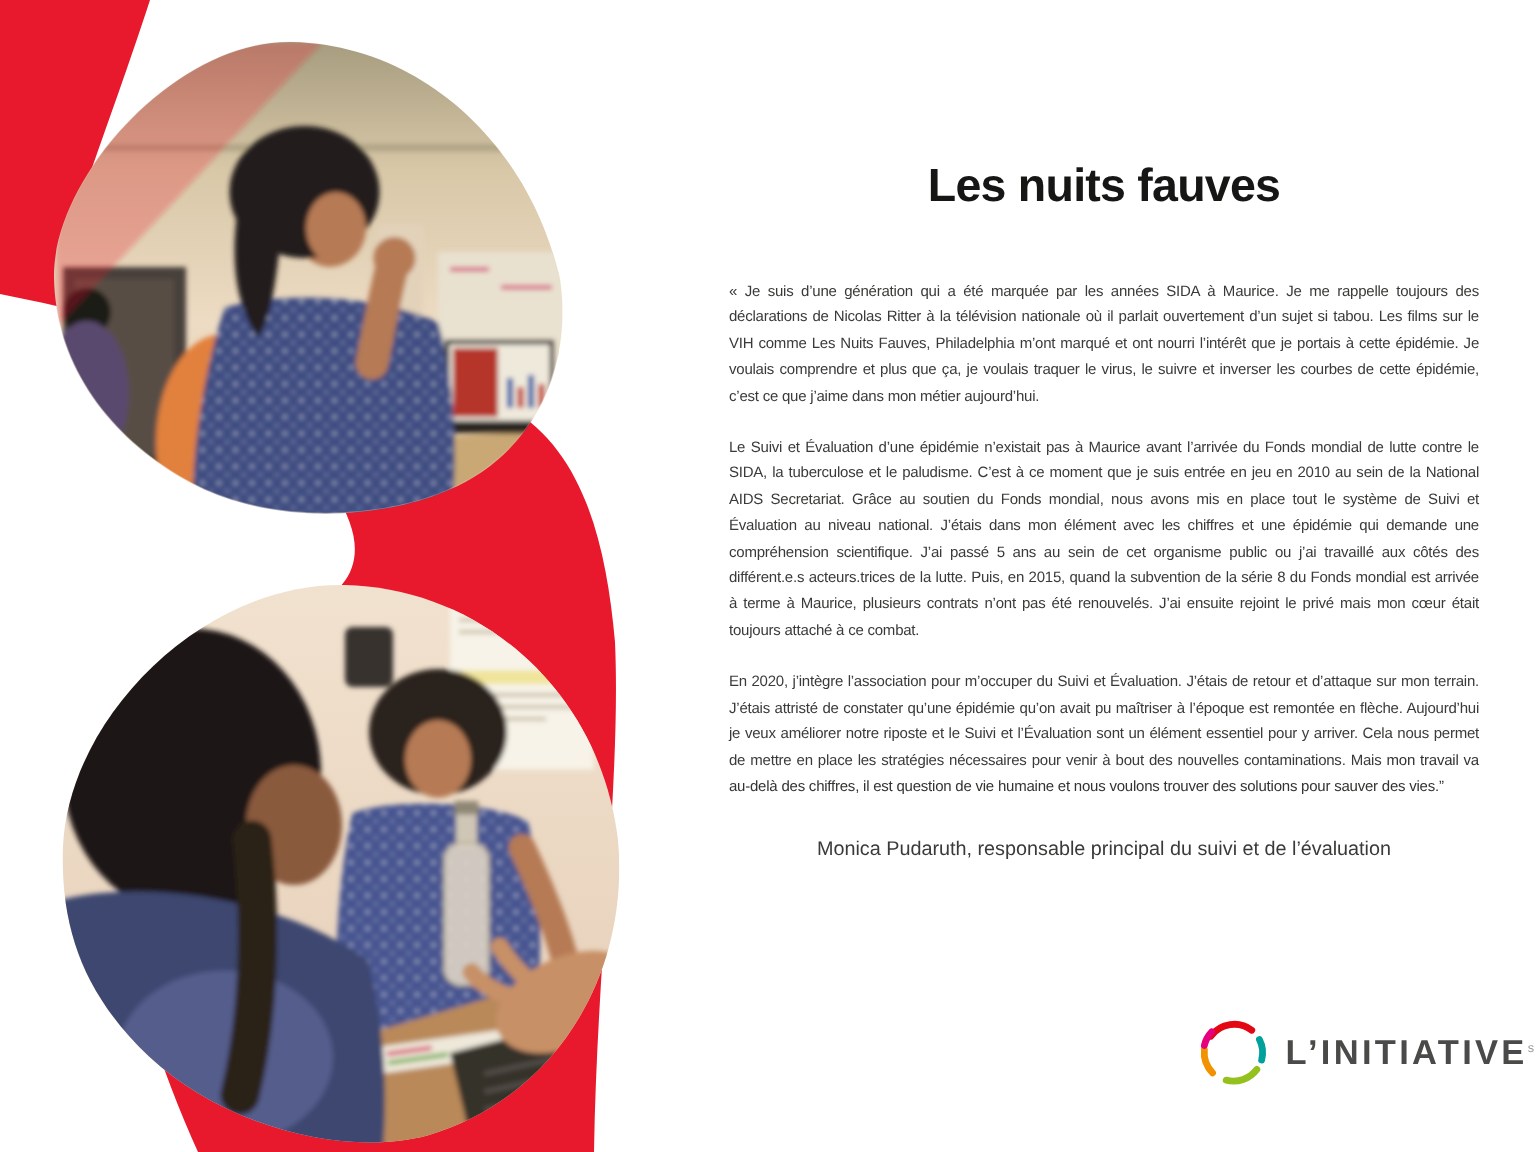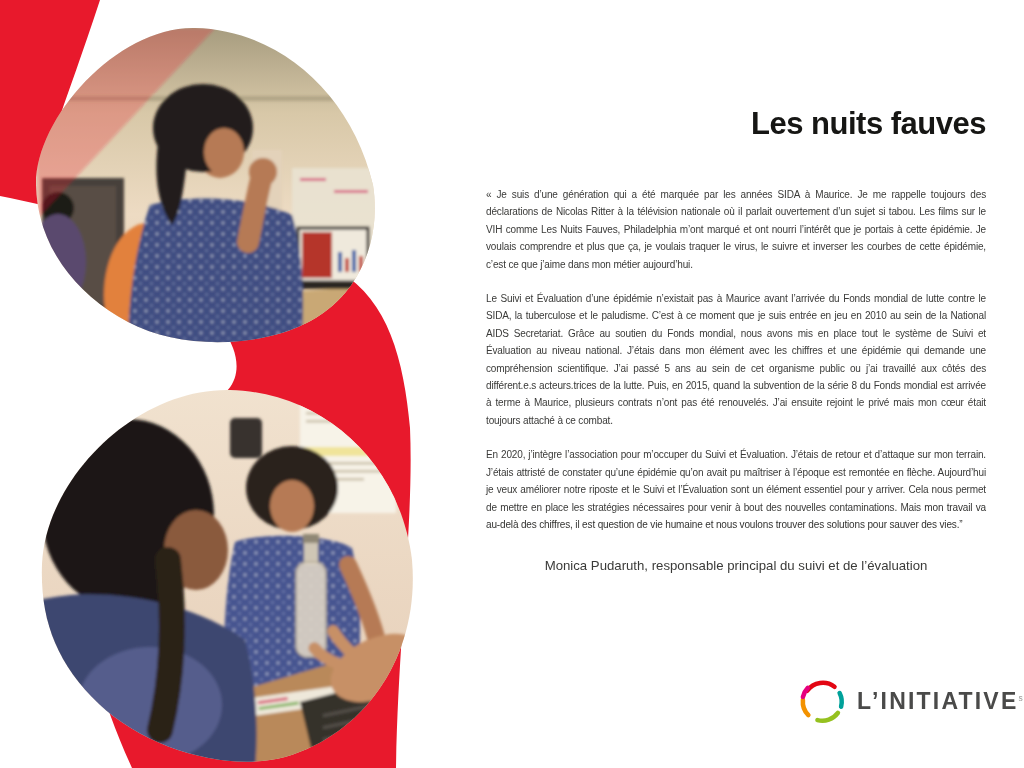--- a/index.html
+++ b/index.html
@@ -8,21 +8,21 @@
     background:#ffffff;
     font-family:"Liberation Sans", sans-serif;
   }
   .artwork{position:absolute;left:0;top:0;width:1024px;height:768px;}
   .content{
     position:absolute;left:486px;top:0;width:500px;
   }
   .title{
     margin:106px 0 0 0;
     font-size:31px;font-weight:700;letter-spacing:-0.5px;
-    color:#161614;text-align:right;
+    color:#161614;text-align:center;
   }
   .bodytext{
     margin-top:44px;
     font-size:10px;line-height:17.4px;letter-spacing:-0.15px;
     color:#3a3a38;text-align:justify;
   }
   .bodytext p{margin:0 0 17px 0;}
   .bodytext .bold{font-weight:400;color:#333331;}
   .attribution{
     margin-top:24px;font-size:13.2px;line-height:17.4px;

